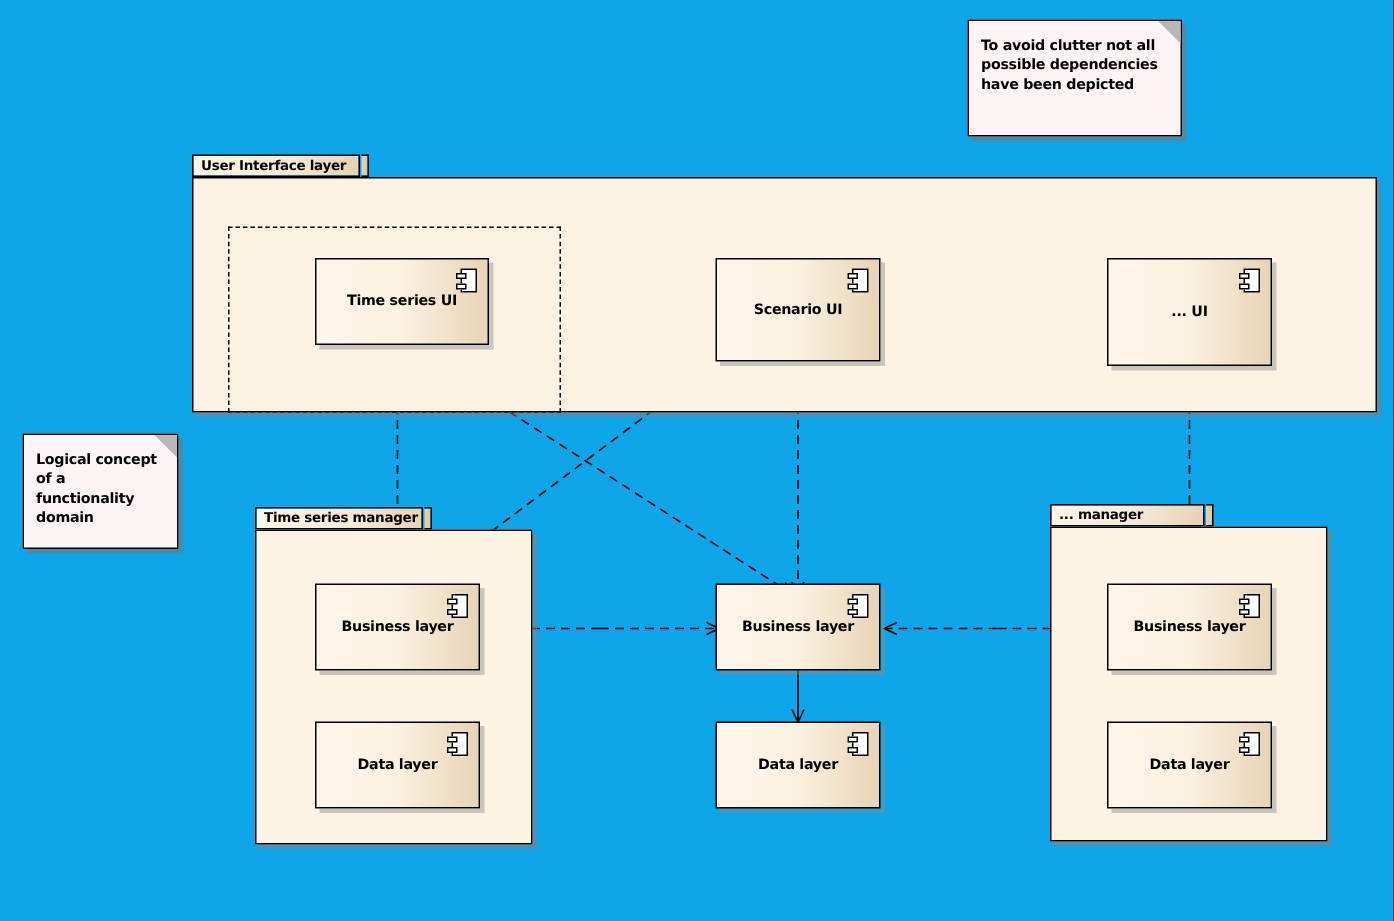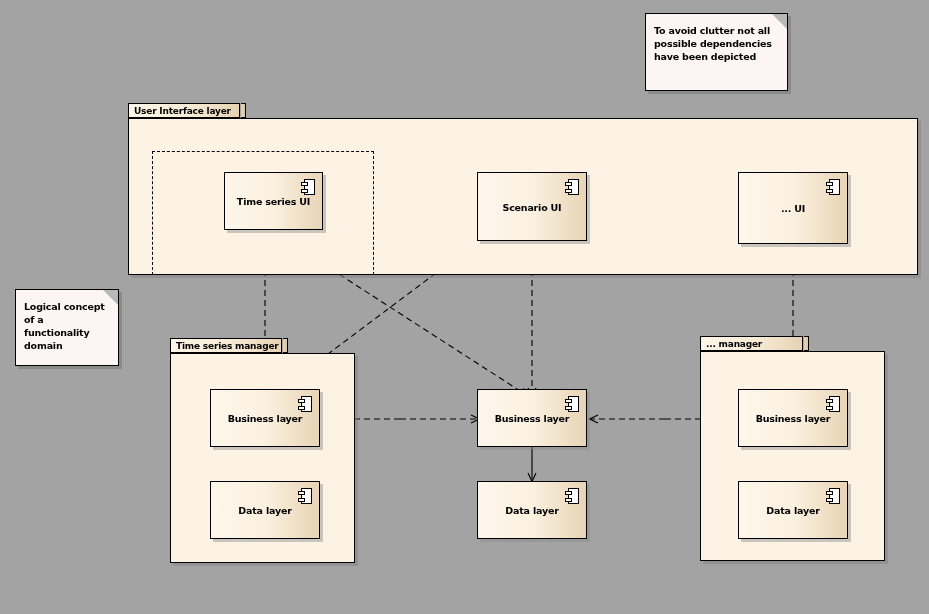--- a/index.html
+++ b/index.html
@@ -4,21 +4,21 @@
 <style>
   html, body {
     margin: 0;
     padding: 0;
     background: #000000;
   }
   #canvas {
     position: relative;
     width: 929px;
     height: 614px;
-    background: #a3a3a3;
+    background: #0ea5e9;
     overflow: hidden;
     font-family: "DejaVu Sans", sans-serif;
   }
 
   
   .note {
     position: absolute;
     background: #FDF5F5;
     border: 1px solid #000;
     box-sizing: border-box;
@@ -201,21 +201,21 @@
   <div class="package" style="left:128px; top:103px; width:790px; height:172px;">
     <div class="pkg-tab" style="width:112px;text-align:center;">
       <span class="pkg-tab-label">User Interface layer</span>
     </div>
     <div class="pkg-tab-notch" style="left:113px;"></div>
     <div class="pkg-body" style="top:15px; width:790px; height:157px;"></div>
   </div>
 
   <div class="dashed-region" style="left:152px; top:151px; width:222px; height:124px;"></div>
 
-  <div class="component" style="left:224px; top:172px; width:99px; height:58px;">
+  <div class="component" style="left:210px; top:172px; width:116px; height:58px;">
     <div class="comp-icon">
       <div class="body"></div>
         <div class="tab1"></div>
         <div class="tab2"></div>
     </div>
     <div class="component-label">Time series  UI</div>
   </div>
 
   <div class="component" style="left:477px; top:172px; width:110px; height:69px;">
     <div class="comp-icon">

